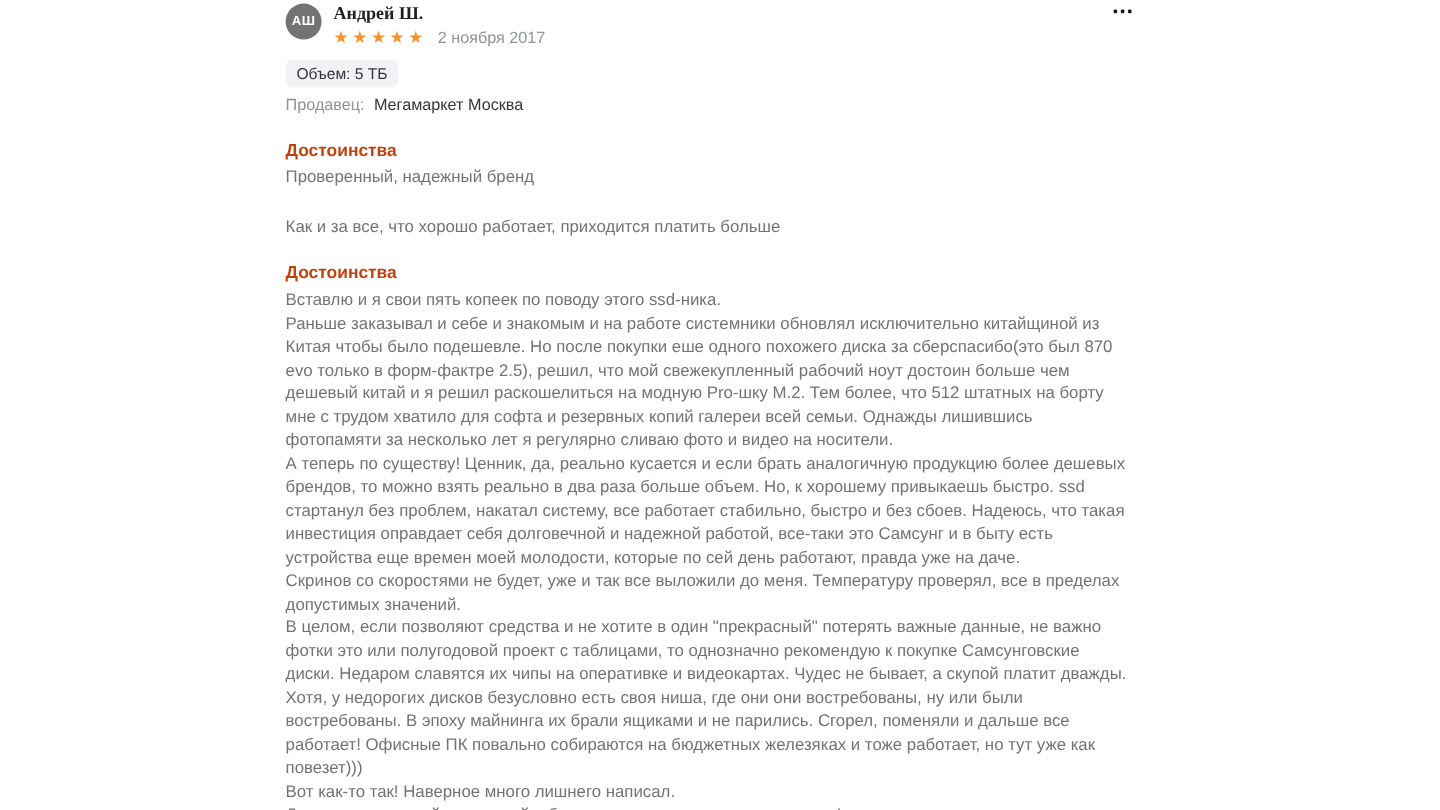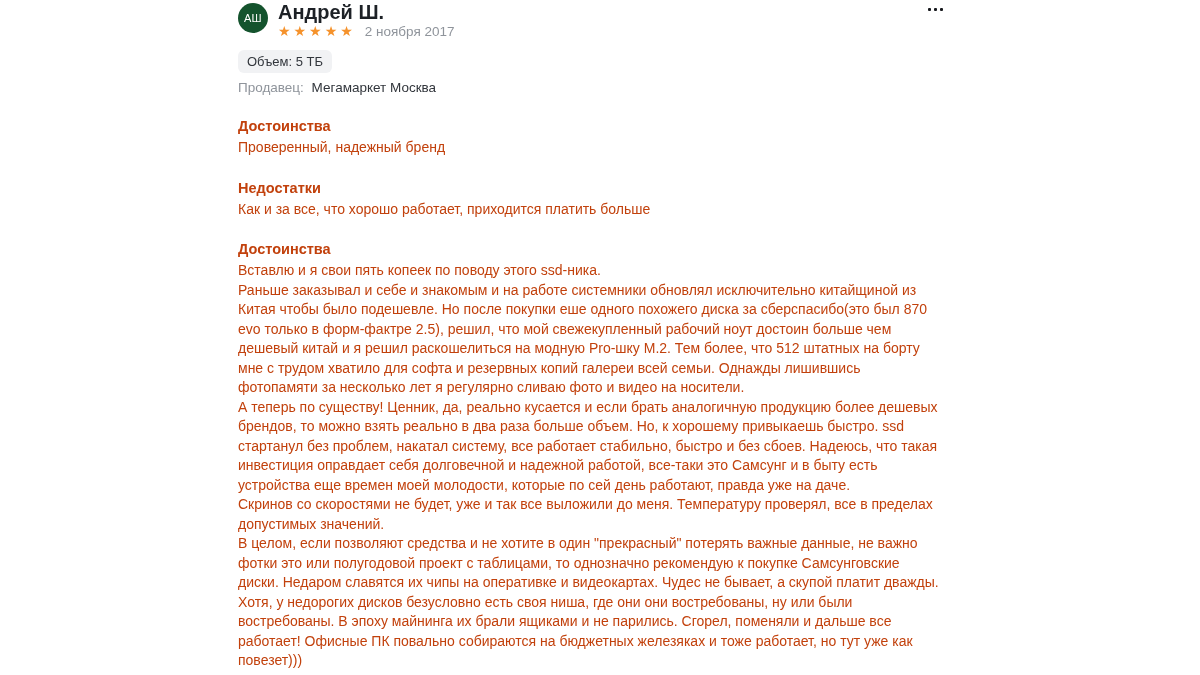--- a/index.html
+++ b/index.html
@@ -23,36 +23,37 @@
   }
   .review-header {
     display: flex;
     align-items: flex-start;
     gap: 10px;
   }
   .avatar {
     width: 30px;
     height: 30px;
     border-radius: 50%;
-    background: #14532d;
+    background: #737373;
     color: #ffffff;
     font-size: 11px;
-    font-weight: normal;
+    font-weight: bold;
     display: flex;
     align-items: center;
     justify-content: center;
     flex: 0 0 auto;
     letter-spacing: 0.3px;
   }
   .author-name {
-    font-size: 20px;
+    font-size: 15px;
     font-weight: bold;
     color: #1d2126;
     line-height: 17px;
     padding-top: 1px;
+    font-family: Liberation Serif, serif;
   }
   .rating-row {
     display: flex;
     align-items: center;
     gap: 9px;
     margin-top: 2px;
   }
   .stars {
     color: #f5922c;
     font-size: 14px;
@@ -84,21 +85,21 @@
   .section-title {
     font-size: 14.5px;
     font-weight: bold;
     color: #c2410c;
     line-height: 19px;
     margin-bottom: 2px;
   }
   .section-text {
     font-size: 14px;
     line-height: 19.5px;
-    color: #c2410c;
+    color: #737373;
     white-space: pre-line;
   }
   .menu-dots {
     position: absolute;
     left: 924px;
     top: 4px;
     display: flex;
     gap: 3px;
     background: none;
     border: none;
@@ -142,21 +143,20 @@
       <span class="seller-label">Продавец:</span>
       <span class="seller-value">Мегамаркет Москва</span>
     </div>
 
     <div class="section">
       <div class="section-title">Достоинства</div>
       <div class="section-text">Проверенный, надежный бренд</div>
     </div>
 
     <div class="section">
-      <div class="section-title">Недостатки</div>
       <div class="section-text">Как и за все, что хорошо работает, приходится платить больше</div>
     </div>
 
     <div class="section">
       <div class="section-title">Достоинства</div>
       <div class="section-text">Вставлю и я свои пять копеек по поводу этого ssd-ника.
 Раньше заказывал и себе и знакомым и на работе системники обновлял исключительно китайщиной из Китая чтобы было подешевле. Но после покупки еше одного похожего диска за сберспасибо(это был 870 evo только в форм-фактре 2.5), решил, что мой свежекупленный рабочий ноут достоин больше чем дешевый китай и я решил раскошелиться на модную Pro-шку M.2. Тем более, что 512 штатных на борту мне с трудом хватило для софта и резервных копий галереи всей семьи. Однажды лишившись фотопамяти за несколько лет я регулярно сливаю фото и видео на носители.
 А теперь по существу! Ценник, да, реально кусается и если брать аналогичную продукцию более дешевых брендов, то можно взять реально в два раза больше объем. Но, к хорошему привыкаешь быстро. ssd стартанул без проблем, накатал систему, все работает стабильно, быстро и без сбоев. Надеюсь, что такая инвестиция оправдает себя долговечной и надежной работой, все-таки это Самсунг и в быту есть устройства еще времен моей молодости, которые по сей день работают, правда уже на даче.
 Скринов со скоростями не будет, уже и так все выложили до меня. Температуру проверял, все в пределах допустимых значений.
 В целом, если позволяют средства и не хотите в один "прекрасный" потерять важные данные, не важно фотки это или полугодовой проект с таблицами, то однозначно рекомендую к покупке Самсунговские диски. Недаром славятся их чипы на оперативке и видеокартах. Чудес не бывает, а скупой платит дважды. Хотя, у недорогих дисков безусловно есть своя ниша, где они они востребованы, ну или были востребованы. В эпоху майнинга их брали ящиками и не парились. Сгорел, поменяли и дальше все работает! Офисные ПК повально собираются на бюджетных железяках и тоже работает, но тут уже как повезет)))

